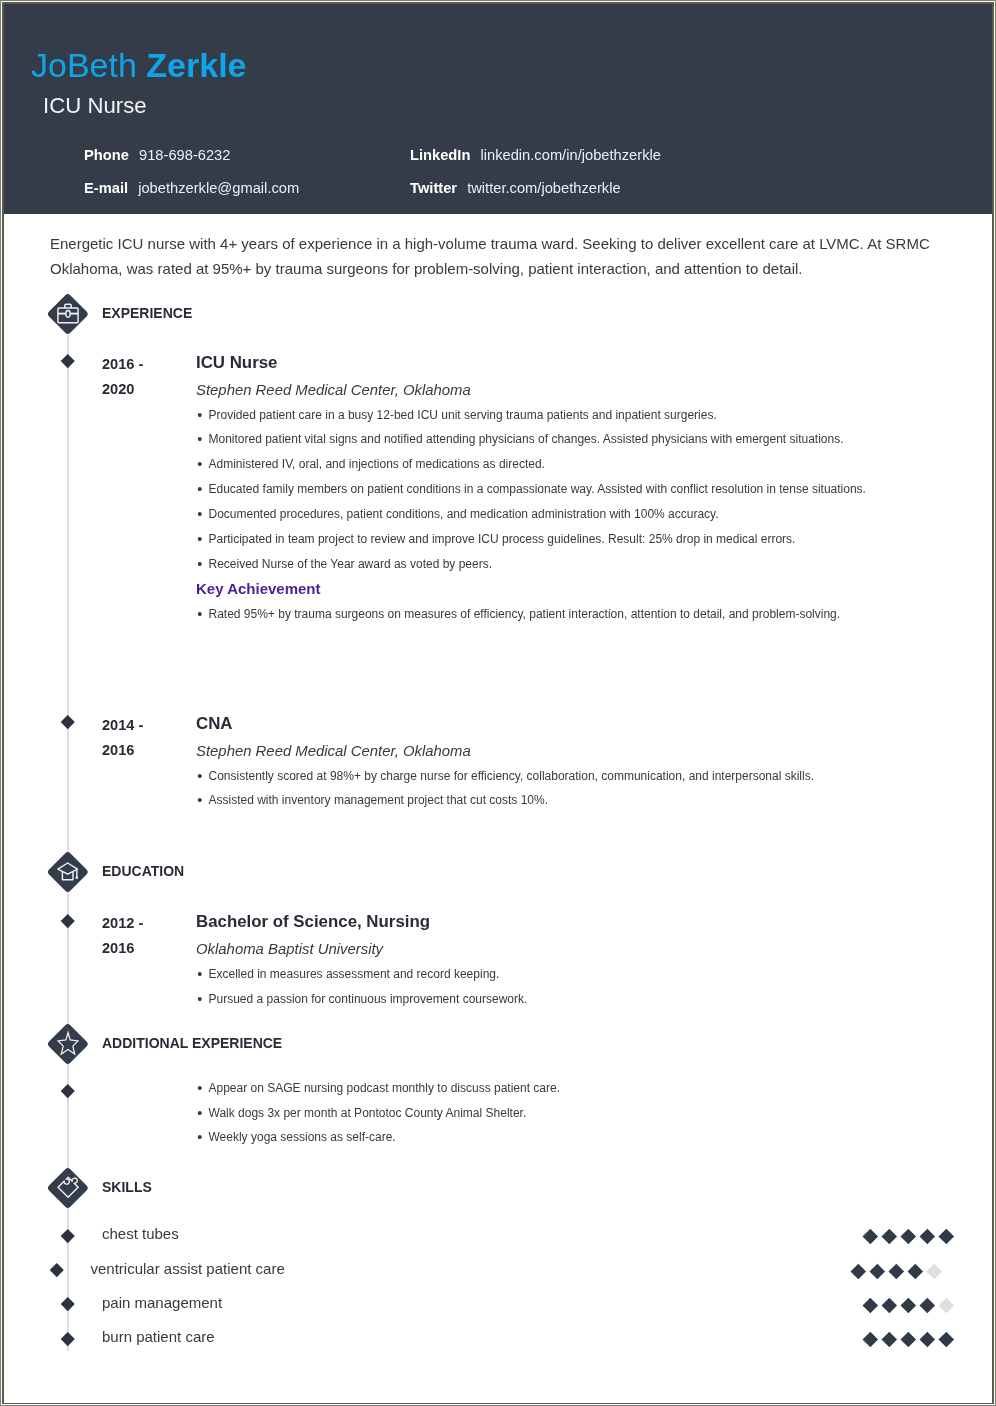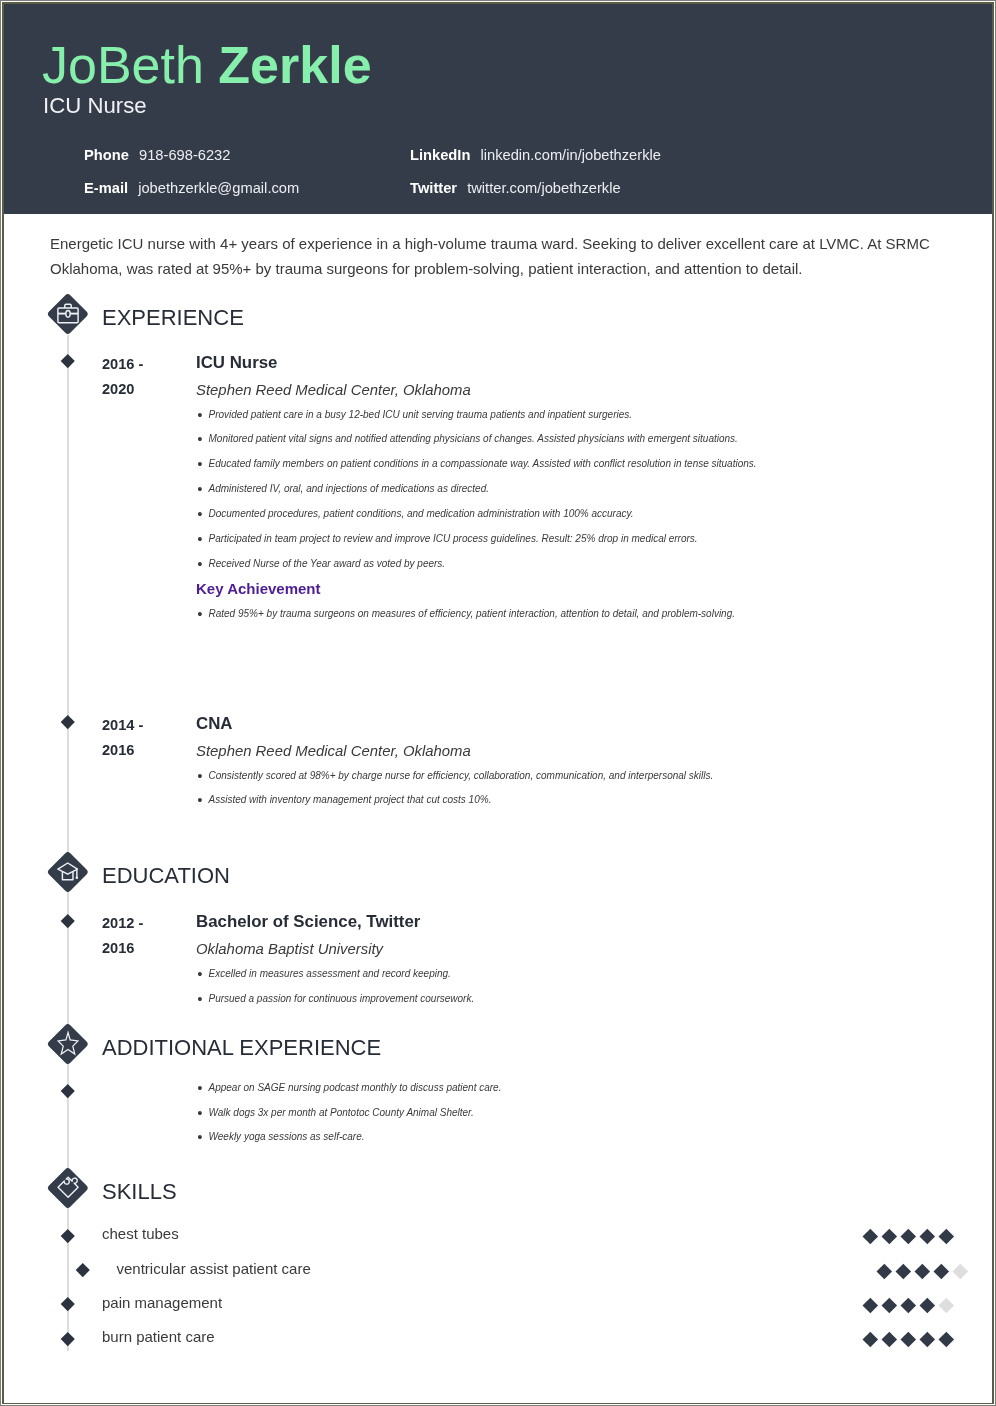--- a/index.html
+++ b/index.html
@@ -24,22 +24,22 @@
   }
   .inner{position:absolute; left:0; top:0; width:988px; height:1399px;}
 
   
   .header{
     position:absolute; left:0px; top:0px; width:988px; height:210px;
     background:#353c49;
     color:#ffffff;
   }
   .name{
-    position:absolute; left:38px; top:41px;
-    font-size:52px; line-height:40px; font-weight:400; color:#86efac;
+    position:absolute; left:27px; top:41px;
+    font-size:34px; line-height:40px; font-weight:400; color:#0ea5e9;
     letter-spacing:0px; white-space:nowrap;
   }
   .name b{font-weight:700;}
   .job-title{
     position:absolute; left:39px; top:91px;
     font-size:22.2px; line-height:22px; font-weight:400; color:#f0f1f4;
   }
   .contacts{position:absolute; left:39px; top:144px; width:900px;}
   .crow{position:relative; height:33px;}
   .citem{position:absolute; font-size:14.7px; line-height:15px; color:#eceef1; white-space:nowrap;}
@@ -62,40 +62,40 @@
   .sec-icon{
     position:absolute; left:0; top:0; width:42px; height:42px;
   }
   .dia{
     position:absolute; left:6.2px; top:6.2px; width:29.6px; height:29.6px;
     background:#353c49; transform:rotate(45deg); border-radius:3.5px;
   }
   .sec-icon svg{position:absolute; left:0; top:0;}
   .sec-title{
     position:absolute; left:55px; top:12px;
-    font-size:22px; font-weight:400; color:#272c37; letter-spacing:0px;
+    font-size:14px; font-weight:700; color:#272c37; letter-spacing:0px;
     white-space:nowrap;
   }
 
   .entry{position:absolute; left:0; width:900px;}
   .bullet-dia{
     position:absolute; left:-4.35px; top:8.1px; width:9.5px; height:9.5px;
     background:#2c323e; transform:rotate(45deg);
   }
   .dates{
     position:absolute; left:34.5px; top:3.5px; width:90px;
     font-size:14.6px; font-weight:700; line-height:24.9px; color:#272c37;
   }
   .e-body{position:absolute; left:128.5px; top:4.8px; width:752px;}
   .e-title{font-size:16.85px;font-weight:700;color:#272c37;line-height:21.5px;position:relative;top:-1.5px;margin-bottom:1.5px;}
   .e-sub{font-size:14.9px;font-style:italic;color:#3a3a3a;line-height:24.9px;position:relative;top:1.5px;margin-bottom:1.5px;}
   ul.e-list{margin:0;padding:0;list-style:none;}
   ul.e-list li{
     position:relative;padding-left:12.5px;
-    font-size:10px;line-height:24.9px;color:#3a3a3a;font-style:italic;
+    font-size:12px;line-height:24.9px;color:#3a3a3a;
   }
   ul.e-list li:before{
     content:"\2022";position:absolute;left:1.2px;top:0;color:#3a3a3a;font-size:14.5px;
   }
   .ka{font-size:15px;font-weight:700;color:#4c1d95;line-height:24.9px;}
 
   
   .skill-row{position:absolute;left:0;width:900px;height:34px;text-align:right;}
   .skill-name{position:absolute;left:34.5px;top:2.7px;font-size:15px;color:#3a3a3a;line-height:18px;}
   .skill-dots{position:absolute;left:797px;top:6.3px;height:16px;}
@@ -163,22 +163,22 @@
             <div class="dates">
               <div>2016 -</div>
               <div>2020</div>
             </div>
             <div class="e-body">
               <div class="e-title">ICU Nurse</div>
               <div class="e-sub">Stephen Reed Medical Center, Oklahoma</div>
               <ul class="e-list">
                 <li>Provided patient care in a busy 12-bed ICU unit serving trauma patients and inpatient surgeries.</li>
                 <li>Monitored patient vital signs and notified attending physicians of changes. Assisted physicians with emergent situations.</li>
+                <li>Administered IV, oral, and injections of medications as directed.</li>
                 <li>Educated family members on patient conditions in a compassionate way. Assisted with conflict resolution in tense situations.</li>
-                <li>Administered IV, oral, and injections of medications as directed.</li>
                 <li>Documented procedures, patient conditions, and medication administration with 100% accuracy.</li>
                 <li>Participated in team project to review and improve ICU process guidelines. Result: 25% drop in medical errors.</li>
                 <li>Received Nurse of the Year award as voted by peers.</li>
               </ul>
               <div class="ka">Key Achievement</div>
               <ul class="e-list">
                 <li>Rated 95%+ by trauma surgeons on measures of efficiency, patient interaction, attention to detail, and problem-solving.</li>
               </ul>
             </div>
           </div>
@@ -211,21 +211,21 @@
             </div>
             <div class="sec-title">EDUCATION</div>
           </div>
           <div class="entry" style="left: 63.5px; top: 903.6px;">
             <div class="bullet-dia"></div>
             <div class="dates">
               <div>2012 -</div>
               <div>2016</div>
             </div>
             <div class="e-body">
-              <div class="e-title">Bachelor of Science, Twitter</div>
+              <div class="e-title">Bachelor of Science, Nursing</div>
               <div class="e-sub">Oklahoma Baptist University</div>
               <ul class="e-list">
                 <li>Excelled in measures assessment and record keeping.</li>
                 <li>Pursued a passion for continuous improvement coursework.</li>
               </ul>
             </div>
           </div>
           <div class="sect" style="left: 43px; top: 1019px;">
             <div class="sec-icon">
               <div class="dia"></div>
@@ -260,21 +260,21 @@
             <div class="bullet-dia"></div>
             <div class="skill-name">chest tubes</div>
             <div class="skill-dots">
               <span class="sd" style="left: 0px;"></span>
               <span class="sd" style="left: 19.03px;"></span>
               <span class="sd" style="left: 38.06px;"></span>
               <span class="sd" style="left: 57.09px;"></span>
               <span class="sd" style="left: 76.12px;"></span>
             </div>
           </div>
-          <div class="skill-row" style="left: 78px; top: 1253px;">
+          <div class="skill-row" style="left: 52px; top: 1253px;">
             <div class="bullet-dia"></div>
             <div class="skill-name">ventricular assist patient care</div>
             <div class="skill-dots">
               <span class="sd" style="left: 0px;"></span>
               <span class="sd" style="left: 19.03px;"></span>
               <span class="sd" style="left: 38.06px;"></span>
               <span class="sd" style="left: 57.09px;"></span>
               <span class="sd off" style="left: 76.12px;"></span>
             </div>
           </div>

